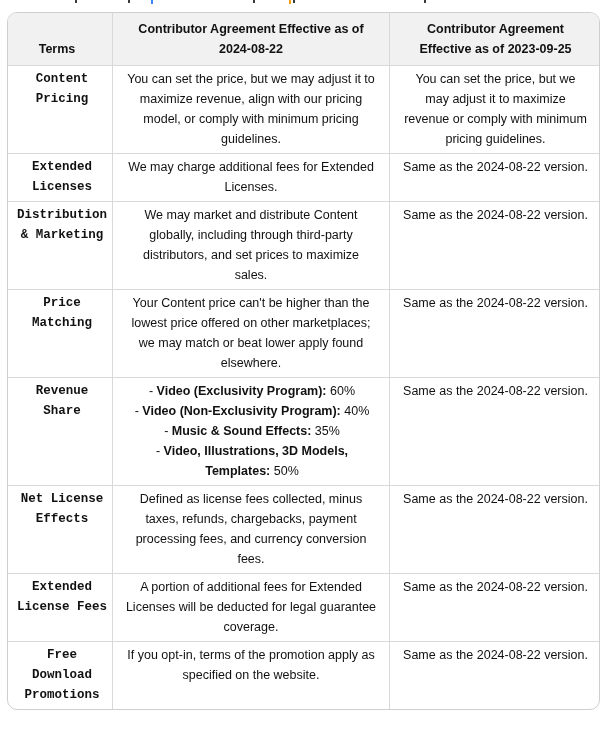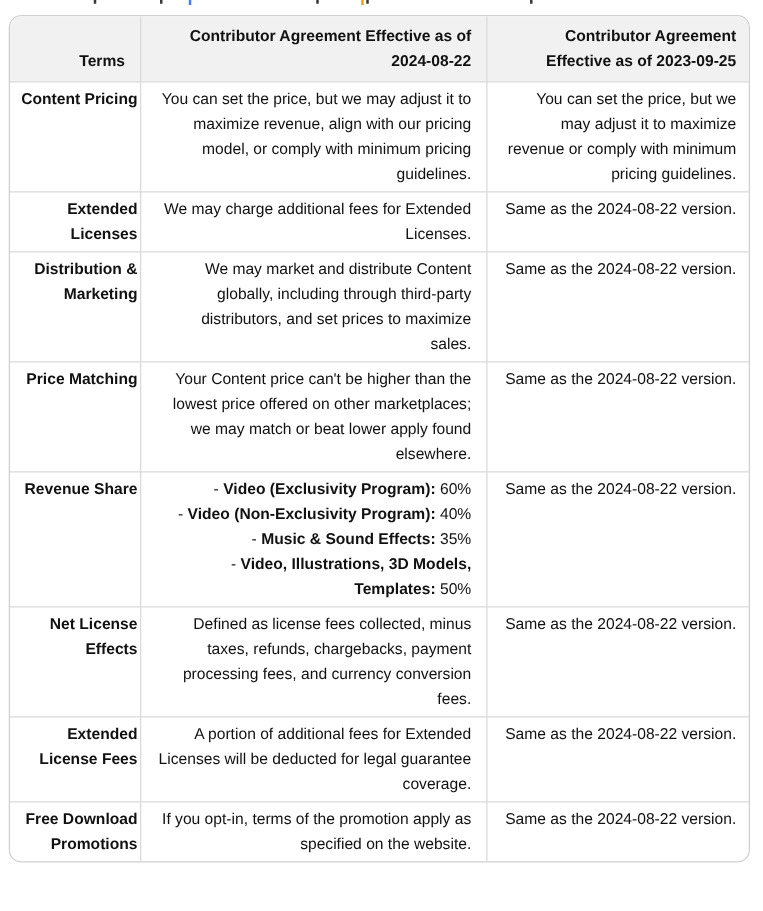--- a/index.html
+++ b/index.html
@@ -31,33 +31,33 @@
     background:var(--page-bg);
   }
   table{
     width:100%;border-collapse:separate;border-spacing:0;table-layout:fixed;
     font-size:12.5px;line-height:20px;color:var(--text);
   }
   col.c-term{width:104px;}
   col.c-v24{width:277px;}
   col.c-v23{width:212px;}
   th,td{
-    text-align:right;vertical-align:top;
+    text-align:center;vertical-align:top;
     padding:3px 12px 4px 12px;
     border-left:1px solid var(--border);
     overflow:hidden;
   }
   th:first-child,td:first-child{border-left:none;}
   thead th{
     background:var(--header-bg);
     vertical-align:bottom;font-weight:bold;
     padding-top:6px;padding-bottom:6px;
   }
   tbody td{border-top:1px solid var(--border);}
-  td.term{font-weight:bold;padding-left:6px;padding-right:2px;}
+  td.term{font-weight:bold;padding-left:6px;padding-right:2px;font-family:Liberation Mono, monospace;}
   th.term-h{padding-left:6px;}
   .li{padding-left:2px;}
   .li b{font-weight:bold;}
 </style>
 </head>
 <body>
 
 <div class="page">
 
   <div class="remnant">

